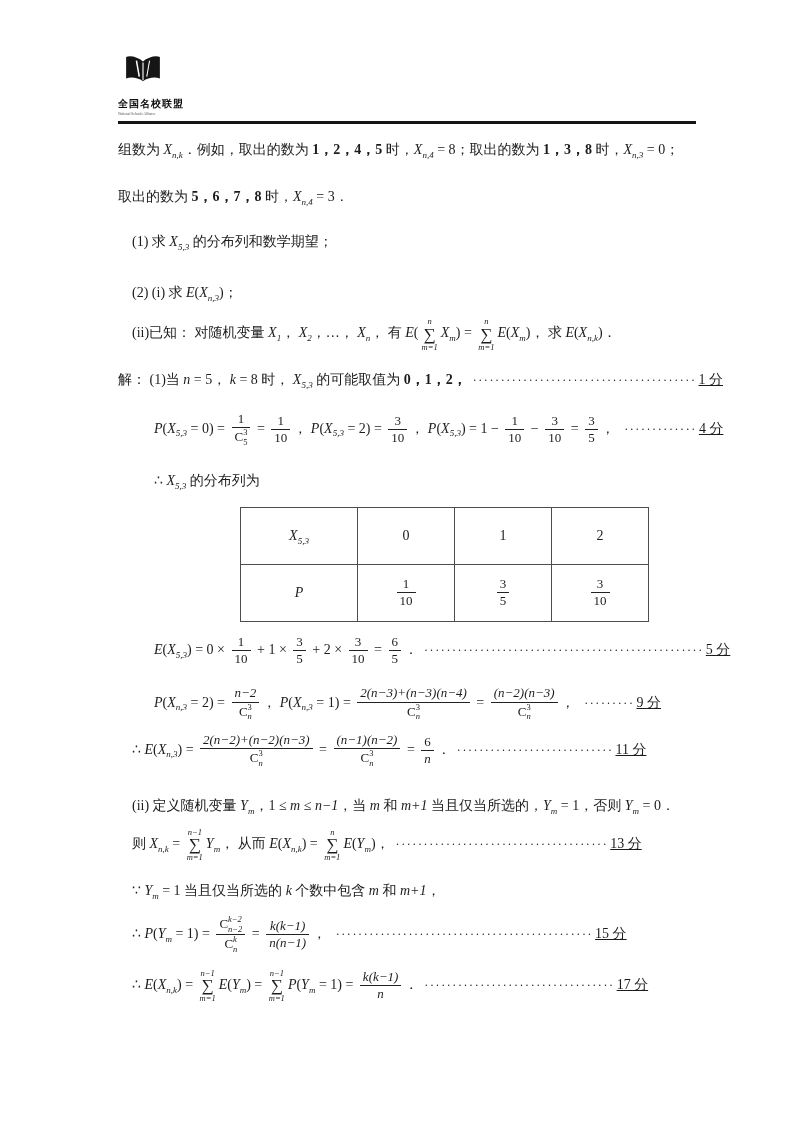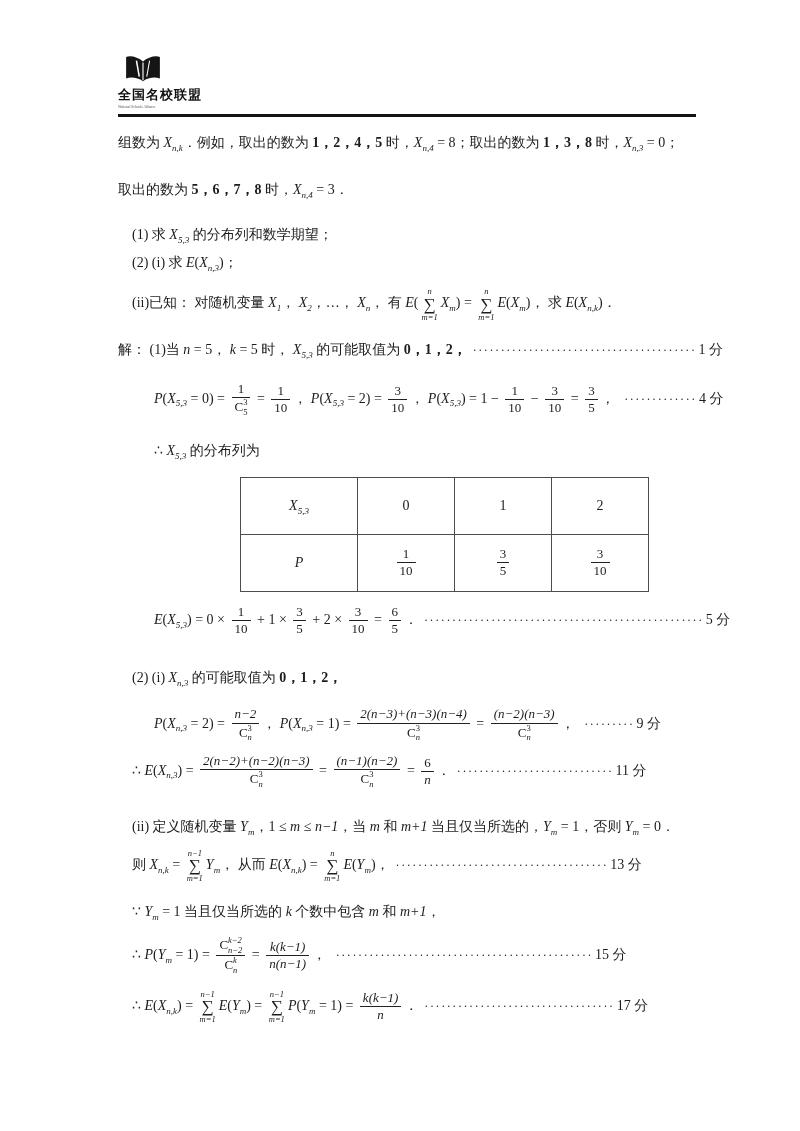--- a/index.html
+++ b/index.html
@@ -2,21 +2,21 @@
 <html><head>
 <meta charset="utf-8">
 <style>
   html,body{margin:0;padding:0;background:#ffffff;}
   body{width:800px;height:1131px;overflow:hidden;color:#1c1c1c;
        font-family:"Liberation Serif","DejaVu Serif",serif;font-size:14px;}
   .content{padding:55px 104px 0 118px;}
   
   .logo{width:64px;}
   .logo svg{display:block;margin-left:6px;}
-  .logo-cn{font-size:13px;font-weight:bold;letter-spacing:1px;color:#111;white-space:nowrap;margin-top:1px;}
+  .logo-cn{font-size:10px;font-weight:bold;letter-spacing:1px;color:#111;white-space:nowrap;margin-top:12px;}
   .logo-en{font-size:4px;color:#555;white-space:nowrap;transform:scale(.9);transform-origin:left;}
   .rule{border-bottom:3px solid #141414;margin-top:5px;}
   
   .line{white-space:nowrap;line-height:21px;}
   .in1{padding-left:14px;}
   .in2{padding-left:36px;}
   .v{font-style:italic;}
   .b{font-weight:bold;text-align:center;}
   sub{font-size:9px;font-style:italic;line-height:0;}
   
@@ -29,21 +29,21 @@
       text-align:left;font-style:normal;}
   .cs span{display:block;}
   .cs .i{font-style:italic;}
   
   .sum{display:inline-flex;flex-direction:column;align-items:center;vertical-align:middle;
        line-height:1;margin:0 3px;font-size:8.5px;}
   .ss{font-size:17px;line-height:1;}
   .su,.sl{font-style:italic;}
   
   .dots{letter-spacing:1.6px;font-size:12px;margin-left:6px;color:#222;}
-  .score{margin-left:2px;}
+  .score{margin-left:2px;text-decoration:underline;}
   
   table{border-collapse:collapse;margin:16px 0 0 122px;}
   td{border:1.6px solid #4d4d4d;text-align:center;font-size:14px;padding:8px;}
   td.c0{width:100px;height:40px;}
   td.c{width:80px;height:40px;}
 </style>
 </head>
 <body>
 
 <div class="content">
@@ -65,38 +65,38 @@
   </div>
 
   <div class="line" style="margin-top:26px">
     <span>取出的数为 </span><span class="b">5，6，7，8</span><span> 时，</span><span class="v">X</span><sub>n,4</sub><span> = 3．</span>
   </div>
 
   <div class="line in1" style="margin-top:24px">
     <span>(1) 求 </span><span class="v">X</span><sub>5,3</sub><span> 的分布列和数学期望；</span>
   </div>
 
-  <div class="line in1" style="margin-top:7px">
+  <div class="line in1" style="margin-top:30px">
     <span>(2) (i) 求 </span><span class="v">E</span><span>(</span><span class="v">X</span><sub>n,3</sub><span>)</span><span>；</span>
   </div>
 
   <div class="line in1" style="margin-top:14px">
     <span>(ii)已知： 对随机变量 </span><span class="v">X</span><sub>1</sub><span>， </span><span class="v">X</span><sub>2</sub><span>，…， </span><span class="v">X</span><sub>n</sub><span>， 有 </span><span class="v">E</span><span>(</span><span class="sum">
         <span class="su">n</span>
         <span class="ss">∑</span>
         <span class="sl">m=1</span>
       </span><span class="v">X</span><sub>m</sub><span>) = </span><span class="sum">
         <span class="su">n</span>
         <span class="ss">∑</span>
         <span class="sl">m=1</span>
       </span><span class="v">E</span><span>(</span><span class="v">X</span><sub>m</sub><span>)</span><span>， 求 </span><span class="v">E</span><span>(</span><span class="v">X</span><sub>n,k</sub><span>)</span><span>．</span>
   </div>
 
   <div class="line" style="margin-top:18px">
-    <span>解： (1)当 </span><span class="v">n</span><span> = 5， </span><span class="v">k</span><span> = 5 时， </span><span class="v">X</span><sub>5,3</sub><span> 的可能取值为 </span><span class="b">0，1，2，</span><span class="dots">········································</span><span class="score">1 分</span>
+    <span>解： (1)当 </span><span class="v">n</span><span> = 5， </span><span class="v">k</span><span> = 8 时， </span><span class="v">X</span><sub>5,3</sub><span> 的可能取值为 </span><span class="b">0，1，2，</span><span class="dots">········································</span><span class="score">1 分</span>
   </div>
 
   <div class="line in2" style="margin-top:20px">
     <span class="v">P</span><span>(</span><span class="v">X</span><sub>5,3</sub><span> = 0) = </span><span class="frac"><span class="fn">1</span><span class="fd"><span>C</span><span class="cs"><span>3</span><span>5</span></span></span></span><span> = </span><span class="frac"><span class="fn">1</span><span class="fd">10</span></span><span>， </span><span class="v">P</span><span>(</span><span class="v">X</span><sub>5,3</sub><span> = 2) = </span><span class="frac"><span class="fn">3</span><span class="fd">10</span></span><span>， </span><span class="v">P</span><span>(</span><span class="v">X</span><sub>5,3</sub><span>) = 1 − </span><span class="frac"><span class="fn">1</span><span class="fd">10</span></span><span> − </span><span class="frac"><span class="fn">3</span><span class="fd">10</span></span><span> = </span><span class="frac"><span class="fn">3</span><span class="fd">5</span></span><span>， </span><span class="dots">·············</span><span class="score">4 分</span>
   </div>
 
   <div class="line in2" style="margin-top:22px">
     <span>∴ </span><span class="v">X</span><sub>5,3</sub><span> 的分布列为</span>
   </div>
 
@@ -114,23 +114,20 @@
       <td class="c"><span class="frac"><span class="fn">3</span><span class="fd">5</span></span></td>
       <td class="c"><span class="frac"><span class="fn">3</span><span class="fd">10</span></span></td>
     </tr>
   </tbody>
     </table>
 
   <div class="line in2" style="margin-top:12px">
     <span class="v">E</span><span>(</span><span class="v">X</span><sub>5,3</sub><span>) = 0 × </span><span class="frac"><span class="fn">1</span><span class="fd">10</span></span><span> + 1 × </span><span class="frac"><span class="fn">3</span><span class="fd">5</span></span><span> + 2 × </span><span class="frac"><span class="fn">3</span><span class="fd">10</span></span><span> = </span><span class="frac"><span class="fn">6</span><span class="fd">5</span></span><span>．</span><span class="dots">··················································</span><span class="score">5 分</span>
   </div>
 
-  <div class="line in1" style="margin-top:30px">
-    <span>(2) (i) </span><span class="v">X</span><sub>n,3</sub><span> 的可能取值为 </span><span class="b">0，1，2，</span>
-  </div>
 
   <div class="line in2" style="margin-top:18px">
     <span class="v">P</span><span>(</span><span class="v">X</span><sub>n,3</sub><span> = 2) = </span><span class="frac"><span class="fn v">n−2</span><span class="fd"><span>C</span><span class="cs"><span>3</span><span class="i">n</span></span></span></span><span>， </span><span class="v">P</span><span>(</span><span class="v">X</span><sub>n,3</sub><span> = 1) = </span><span class="frac"><span class="fn v">2(n−3)+(n−3)(n−4)</span><span class="fd"><span>C</span><span class="cs"><span>3</span><span class="i">n</span></span></span></span><span> = </span><span class="frac"><span class="fn v">(n−2)(n−3)</span><span class="fd"><span>C</span><span class="cs"><span>3</span><span class="i">n</span></span></span></span><span>， </span><span class="dots">·········</span><span class="score">9 分</span>
   </div>
 
   <div class="line in1" style="margin-top:10px">
     <span>∴ </span><span class="v">E</span><span>(</span><span class="v">X</span><sub>n,3</sub><span>) = </span><span class="frac"><span class="fn v">2(n−2)+(n−2)(n−3)</span><span class="fd"><span>C</span><span class="cs"><span>3</span><span class="i">n</span></span></span></span><span> = </span><span class="frac"><span class="fn v">(n−1)(n−2)</span><span class="fd"><span>C</span><span class="cs"><span>3</span><span class="i">n</span></span></span></span><span> = </span><span class="frac"><span class="fn">6</span><span class="fd v">n</span></span><span>．</span><span class="dots">····························</span><span class="score">11 分</span>
   </div>
 
   <div class="line in1" style="margin-top:26px">

